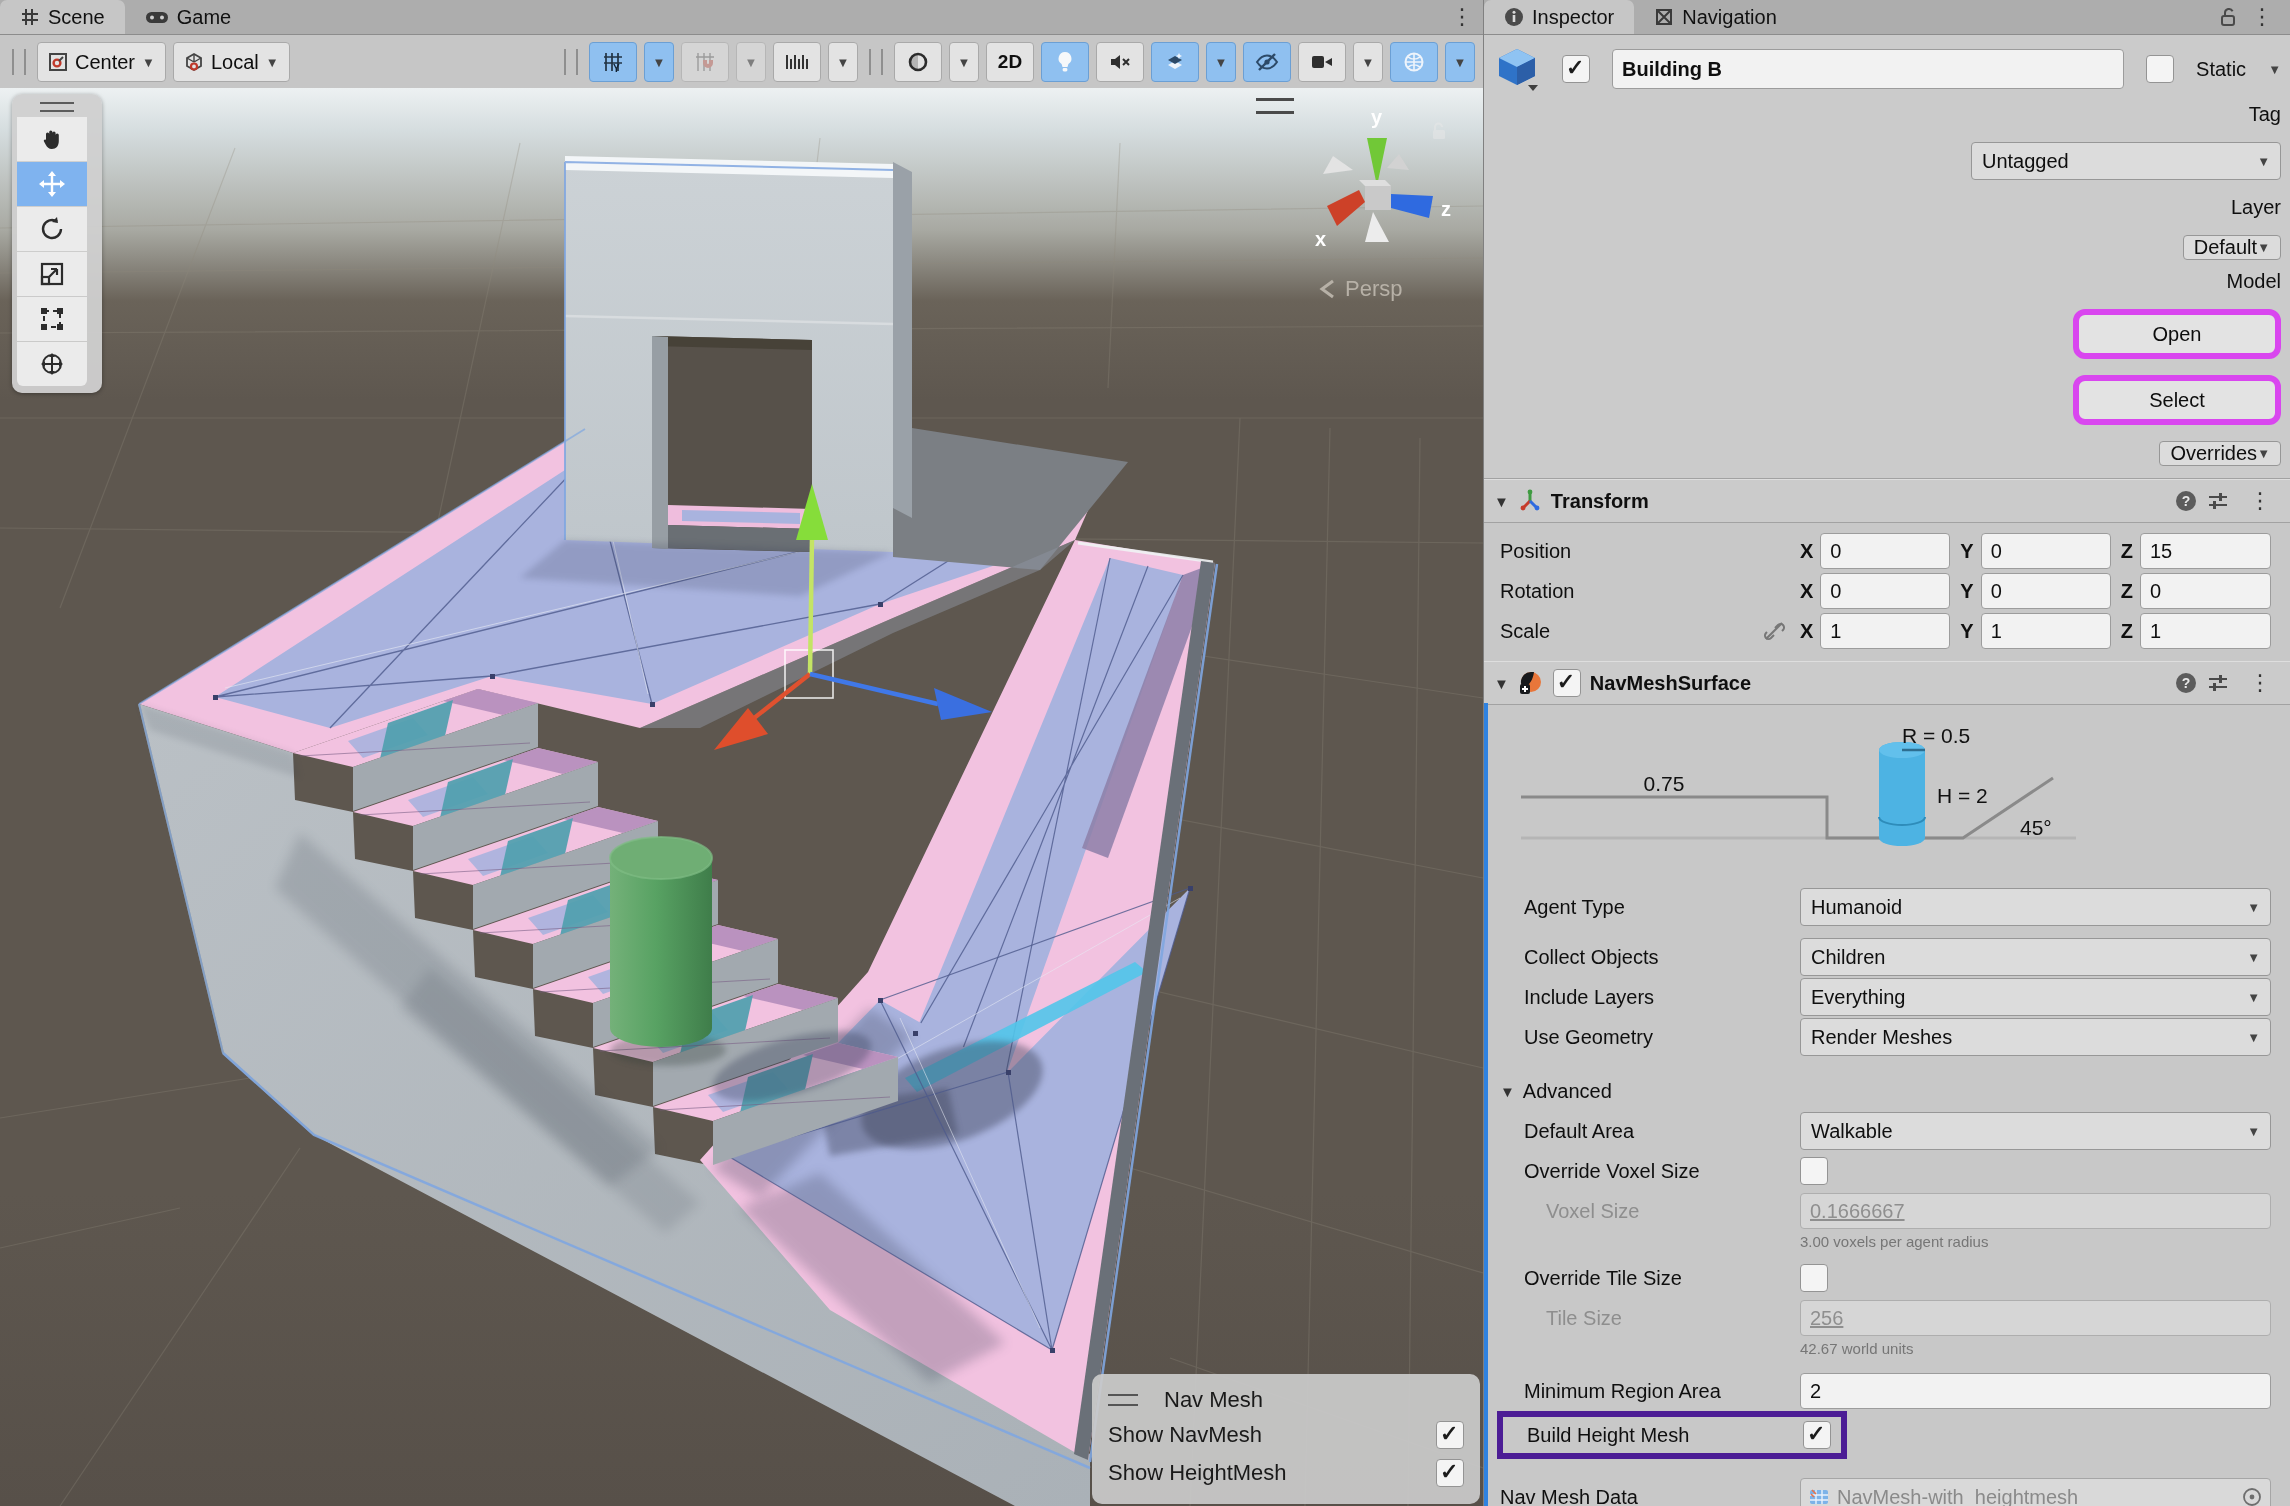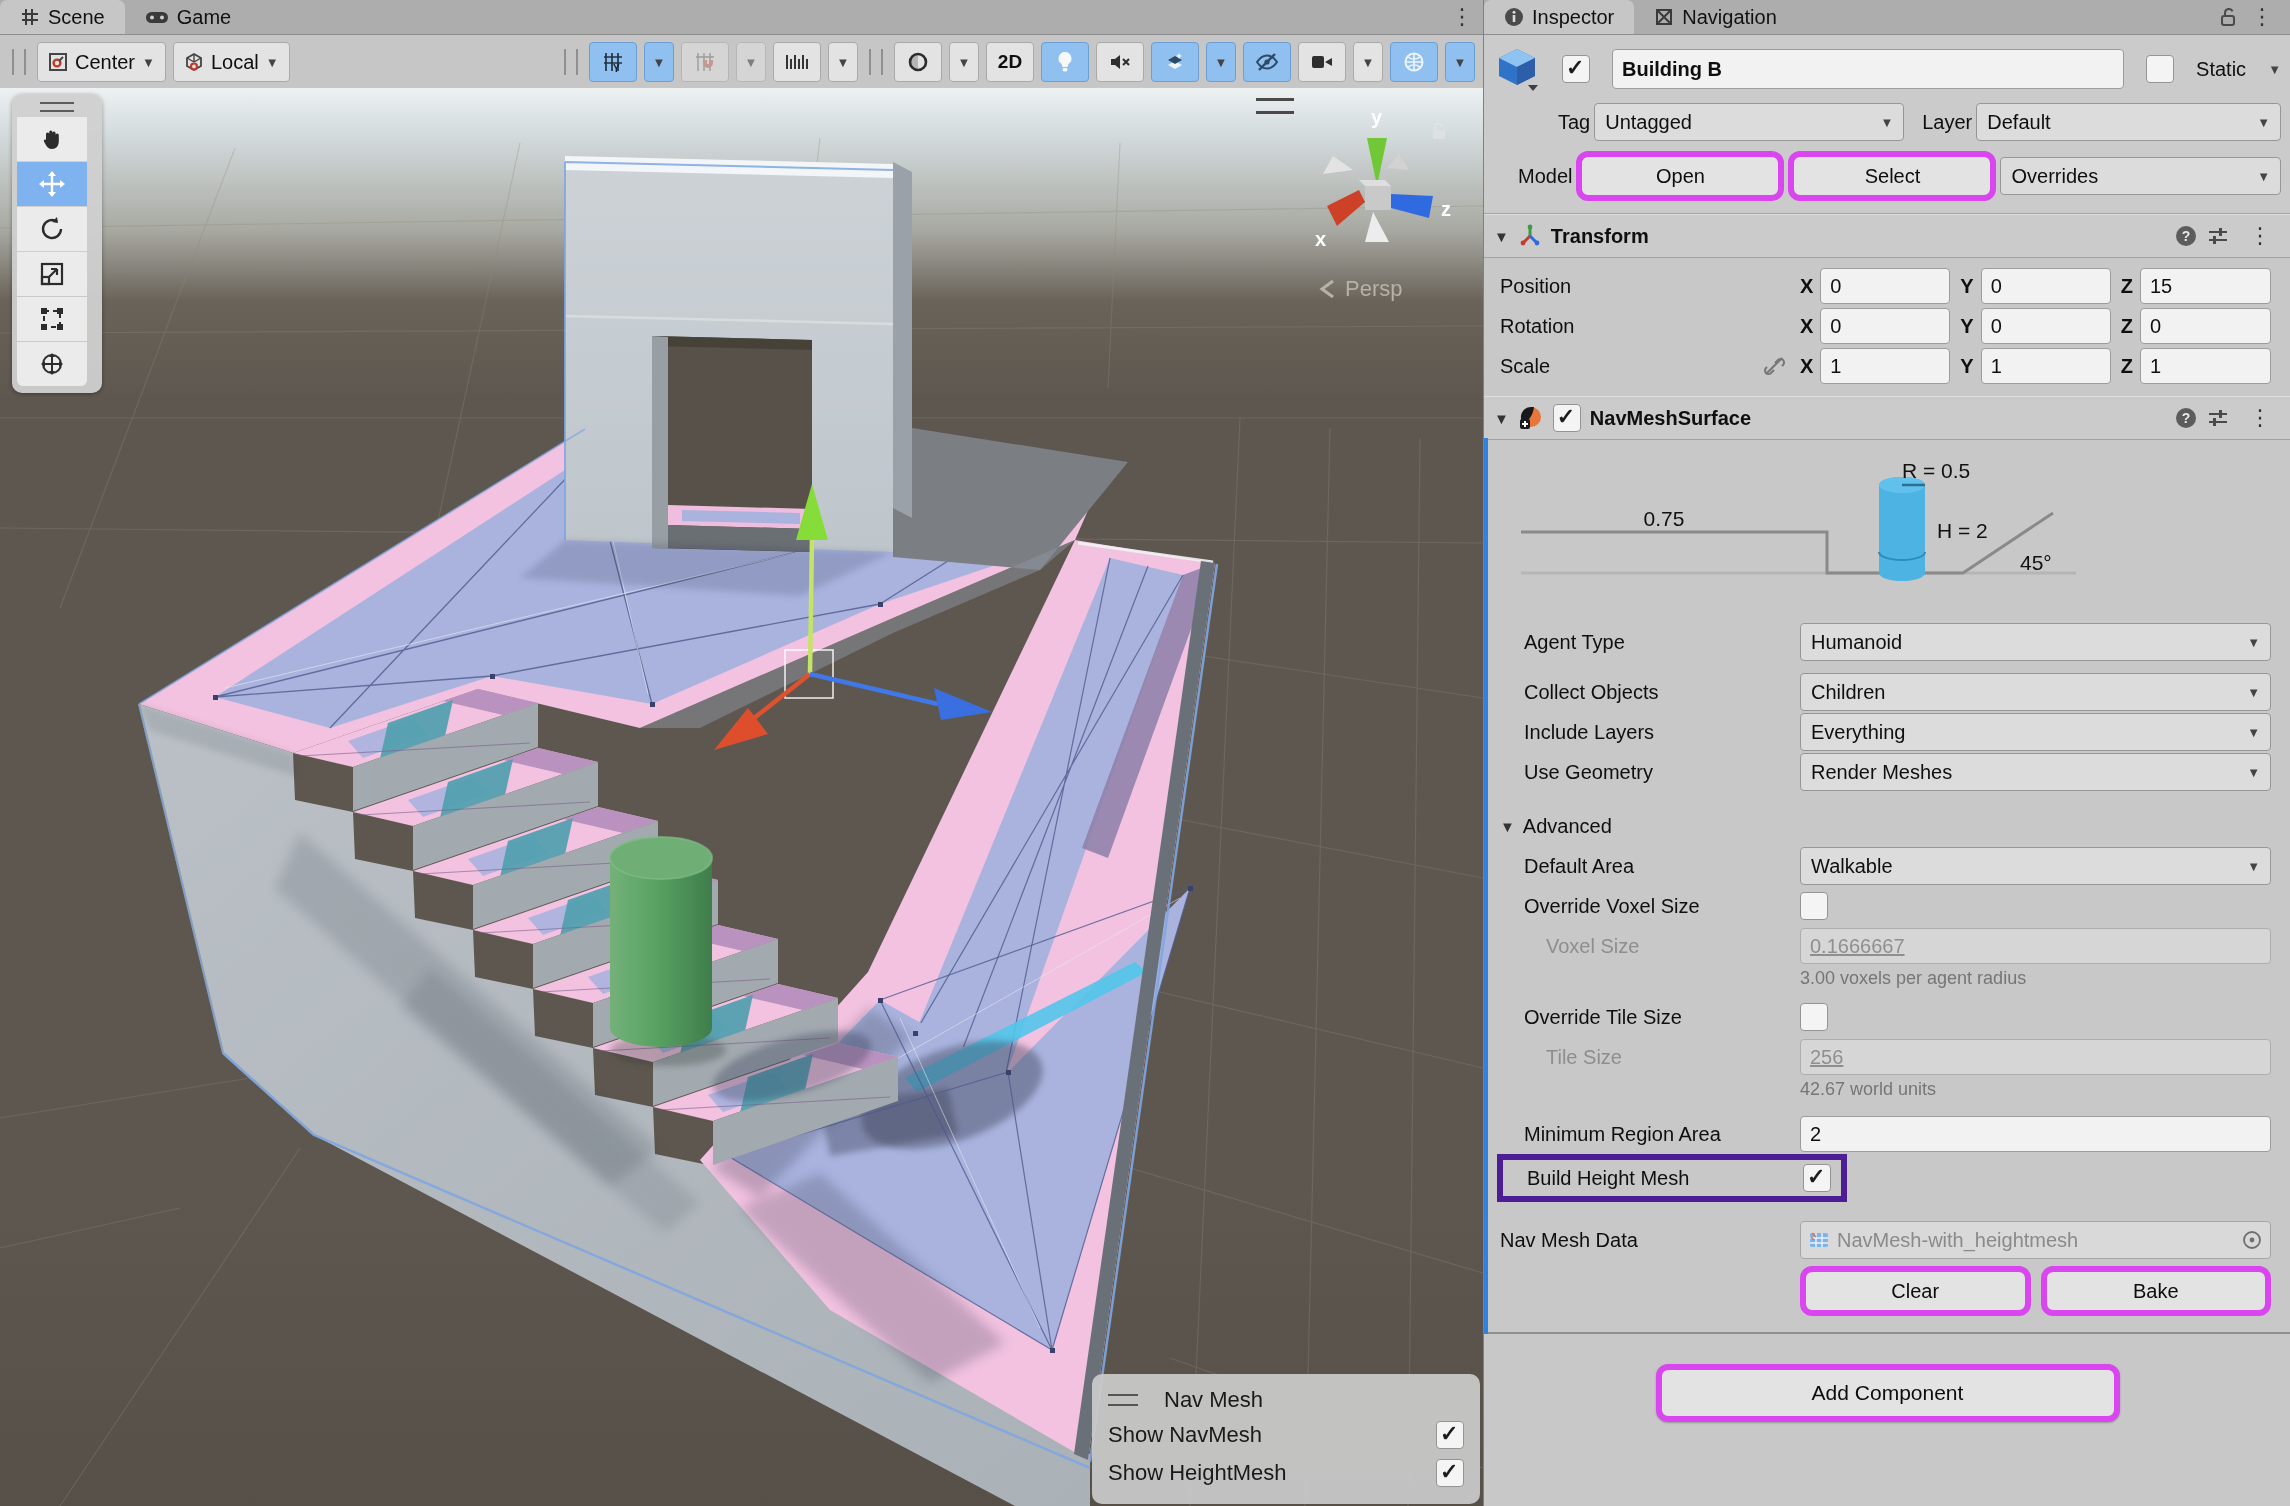--- a/index.html
+++ b/index.html
@@ -59,40 +59,40 @@
   .legend-title{display:flex;align-items:center;gap:26px;font-size:22px;color:#1a1a1a;height:32px;}
   .legend-grip{width:30px;height:8px;border-top:2px solid #555;border-bottom:2px solid #555;}
   .legend-row{display:flex;align-items:center;font-size:22px;color:#1a1a1a;height:38px;}
   .legend-row .cb{margin-left:auto;}
   
   .inspector{position:absolute;left:1483px;top:0;width:807px;height:1506px;background:#c8c8c8;
              border-left:1px solid #808080;}
   .itabbar .iticons{margin-left:auto;display:flex;align-items:center;gap:4px;padding-right:8px;}
   .go-head{background:#cbcbcb;padding:10px 10px 12px;border-bottom:1px solid #a2a2a2;}
   .go-row1{display:flex;align-items:center;gap:22px;}
-  .go-rows{display:flex;align-items:center;gap:4px;margin-top:10px;font-size:20px;}
+  .go-rows{display:flex;align-items:flex-end;gap:16px;margin-top:10px;font-size:20px;flex-direction:column;}
   .name-field{flex:1;height:38px;font-weight:bold;}
   .lbl{font-size:20px;color:#0f0f0f;}
   .chead{height:42px;background:#cbcbcb;border-top:1px solid #dedede;border-bottom:1px solid #a2a2a2;
          display:flex;align-items:center;padding:0 10px;gap:9px;}
   .chead .title{font-weight:bold;font-size:20px;}
   .chead .hicons{margin-left:auto;display:flex;align-items:center;gap:10px;}
   .fold{font-size:15px;color:#333;}
   .component{position:relative;}
   .crow{display:flex;align-items:center;min-height:40px;padding:0 20px 0 16px;font-size:20px;}
   .crow .rlabel{width:300px;flex:0 0 auto;}
   .crow .rlabel.ind1{padding-left:24px;width:300px;box-sizing:border-box;}
   .crow .rlabel.ind2{padding-left:46px;width:300px;box-sizing:border-box;}
   .crow .rlabel.dim{color:#8e8e8e;}
   .rvalue{flex:1;display:flex;align-items:center;gap:6px;}
   .triple{flex:1;display:flex;align-items:center;gap:10px;}
   .axgroup{flex:1;display:flex;align-items:center;gap:7px;}
   .axgroup .ax{font-weight:bold;font-size:20px;}
   .axgroup .field{flex:1;}
-  .hint{padding:2px 20px 8px 316px;font-size:18px;color:#767676;}
+  .hint{padding:2px 20px 8px 316px;font-size:15px;color:#767676;}
   .override-bar{position:absolute;left:0;top:42px;bottom:-2px;width:4px;background:#2f82e0;}
   .hl-red{display:flex;align-items:center;border:6px solid #4c1d95;padding:4px 10px 4px 0;margin-left:-3px;}
   .hl-red .rlabel{width:287px;}
   .objfield{flex:1;background:#d9d9d9;border:1px solid #a6a6a6;border-radius:4px;height:36px;
             display:flex;align-items:center;gap:8px;padding:0 8px;font-size:20px;color:#8a8a8a;}
   .objfield .picker{margin-left:auto;}
   .bakerow{display:flex;gap:10px;padding:6px 20px 16px 316px;}
   .bakerow .btn{flex:1;}
   .comp-end{border-bottom:2px solid #8f8f8f;}
   .add-row{display:flex;justify-content:center;padding-top:30px;}

